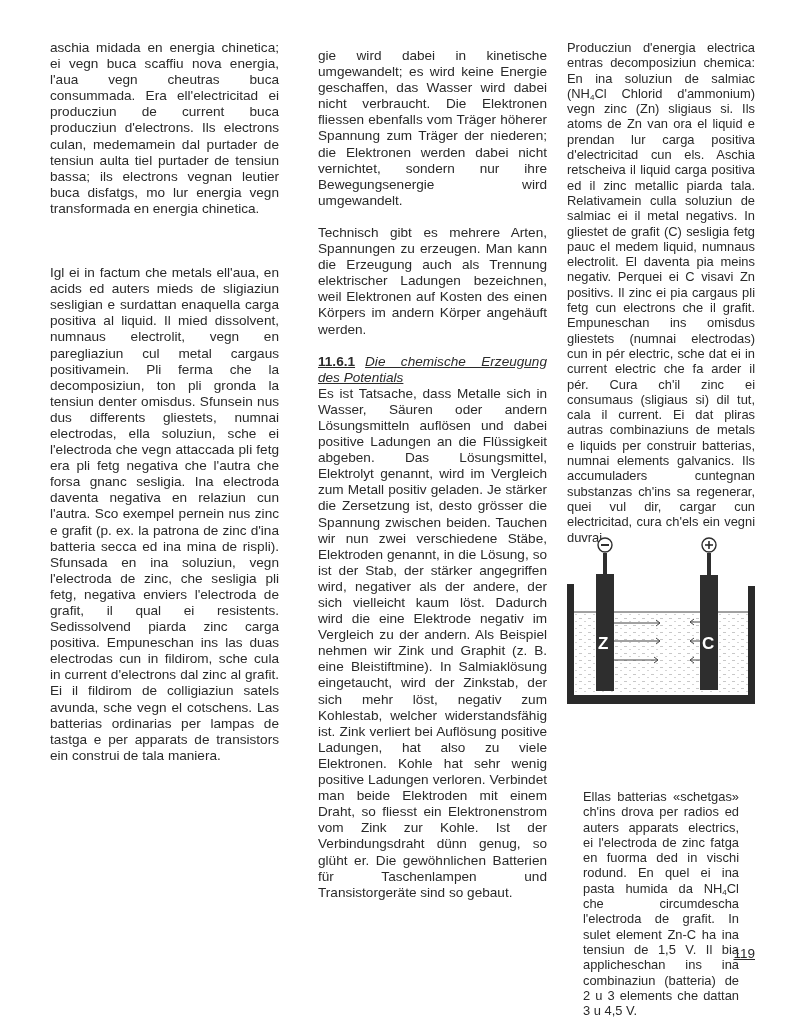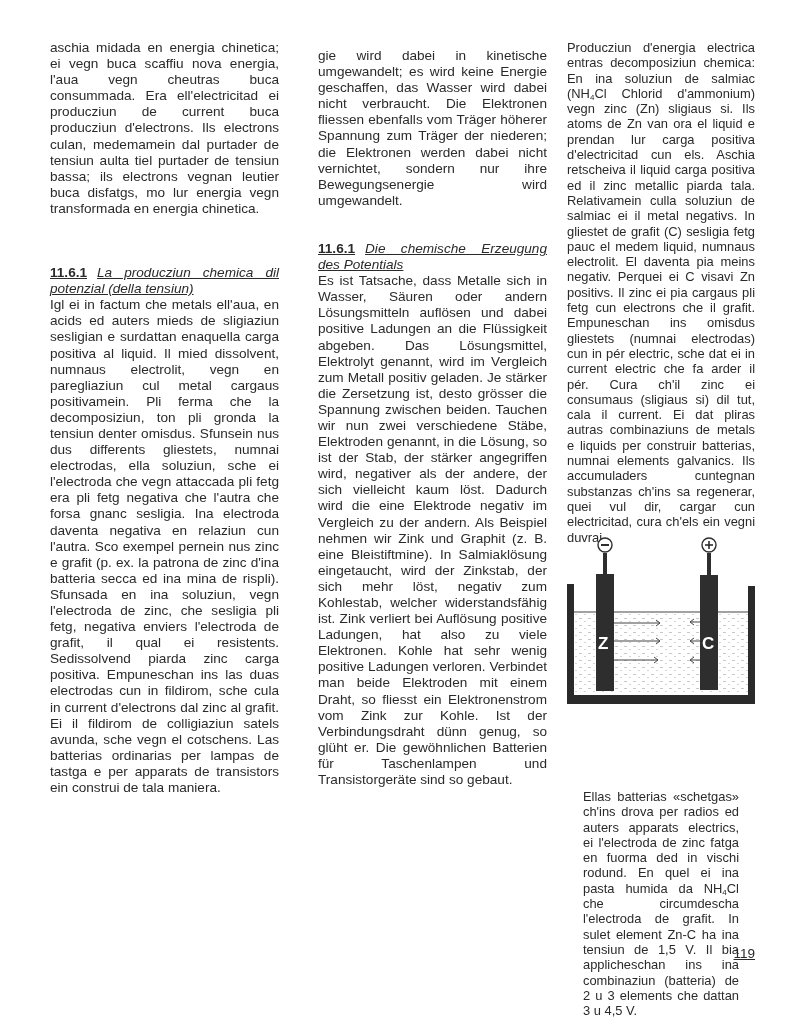--- a/index.html
+++ b/index.html
@@ -21,30 +21,28 @@
   #caption p { margin: 16px; }
   #page-number { position: absolute; left: 720px; top: 946px; width: 35px; text-align: right; font-size: 13.5px; text-decoration: underline; }
 </style>
 </head>
 <body>
 
 <div id="col-left" class="col">
   <p>aschia midada en energia chinetica; ei vegn buca scaffiu nova energia, l'aua vegn cheutras buca consummada. Era ell'electricitad ei producziun de current buca producziun d'electrons. Ils electrons culan, medemamein dal purtader de tensiun aulta tiel purtader de tensiun bassa; ils electrons vegnan leutier buca disfatgs, mo lur energia vegn transformada en energia chinetica.</p>
   <div class="gap2"></div>
   <div class="gap1"></div>
-  <p class="heading">
-    <span class="num">11.6.1</span><span class="title">La producziun chemica dil potenzial (della tensiun)</span>
-  </p>
   <p>Igl ei in factum che metals ell'aua, en acids ed auters mieds de sligiaziun sesligian e surdattan enaquella carga positiva al liquid. Il mied dissolvent, numnaus electrolit, vegn en paregliaziun cul metal cargaus positivamein. Pli ferma che la decomposiziun, ton pli gronda la tensiun denter omisdus. Sfunsein nus dus differents gliestets, numnai electrodas, ella soluziun, sche ei l'electroda che vegn attaccada pli fetg era pli fetg negativa che l'autra che forsa gnanc sesligia. Ina electroda daventa negativa en relaziun cun l'autra. Sco exempel pernein nus zinc e grafit (p. ex. la patrona de zinc d'ina batteria secca ed ina mina de rispli). Sfunsada en ina soluziun, vegn l'electroda de zinc, che sesligia pli fetg, negativa enviers l'electroda de grafit, il qual ei resistents. Sedissolvend piarda zinc carga positiva. Empuneschan ins las duas electrodas cun in fildirom, sche cula in current d'electrons dal zinc al grafit. Ei il fildirom de colligiaziun satels avunda, sche vegn el cotschens. Las batterias ordinarias per lampas de tastga e per apparats de transistors ein construi de tala maniera.</p>
   <div class="gap2"></div>
 </div>
 
 <div id="col-mid" class="col">
   <p>gie wird dabei in kinetische umgewandelt; es wird keine Energie geschaffen, das Wasser wird dabei nicht verbraucht. Die Elektronen fliessen ebenfalls vom Träger höherer Spannung zum Träger der niederen; die Elektronen werden dabei nicht vernichtet, sondern nur ihre Bewegungsenergie wird umgewandelt.</p>
   <div class="gap1"></div>
+  <p>Technisch gibt es mehrere Arten, Spannungen zu erzeugen. Man kann die Erzeugung auch als Trennung elektrischer Ladungen bezeichnen, weil Elektronen auf Kosten des einen Körpers im andern Körper angehäuft werden.</p>
   <div class="gap1"></div>
   <p class="heading">
     <span class="num">11.6.1</span><span class="title">Die chemische Erzeugung des Potentials</span>
   </p>
   <p>Es ist Tatsache, dass Metalle sich in Wasser, Säuren oder andern Lösungsmitteln auflösen und dabei positive Ladungen an die Flüssigkeit abgeben. Das Lösungsmittel, Elektrolyt genannt, wird im Vergleich zum Metall positiv geladen. Je stärker die Zersetzung ist, desto grösser die Spannung zwischen beiden. Tauchen wir nun zwei verschiedene Stäbe, Elektroden genannt, in die Lösung, so ist der Stab, der stärker angegriffen wird, negativer als der andere, der sich vielleicht kaum löst. Dadurch wird die eine Elektrode negativ im Vergleich zu der andern. Als Beispiel nehmen wir Zink und Graphit (z. B. eine Bleistiftmine). In Salmiaklösung eingetaucht, wird der Zinkstab, der sich mehr löst, negativ zum Kohlestab, welcher widerstandsfähig ist. Zink verliert bei Auflösung positive Ladungen, hat also zu viele Elektronen. Kohle hat sehr wenig positive Ladungen verloren. Verbindet man beide Elektroden mit einem Draht, so fliesst ein Elektronenstrom vom Zink zur Kohle. Ist der Verbindungsdraht dünn genug, so glüht er. Die gewöhnlichen Batterien für Taschenlampen und Transistorgeräte sind so gebaut.</p>
 </div>
 
 <div id="col-right" class="col">
   <p><span>Producziun d'energia electrica entras decomposiziun chemica: En ina soluziun de salmiac (NH</span><sub>4</sub><span>Cl Chlorid d'ammonium) vegn zinc (Zn) sligiaus si. Ils atoms de Zn van ora el liquid e prendan lur carga positiva d'electricitad cun els. Aschia retscheiva il liquid carga positiva ed il zinc metallic piarda tala. Relativamein culla soluziun de salmiac ei il metal negativs. In gliestet de grafit (C) sesligia fetg pauc el medem liquid, numnaus electrolit. El daventa pia meins negativ. Perquei ei C visavi Zn positivs. Il zinc ei pia cargaus pli fetg cun electrons che il grafit. Empuneschan ins omisdus gliestets (numnai electrodas) cun in pér electric, sche dat ei in current electric che fa arder il pér. Cura ch'il zinc ei consumaus (sligiaus si) dil tut, cala il current. Ei dat pliras autras combinaziuns de metals e liquids per construir batterias, numnai elements galvanics. Ils accumuladers cuntegnan substanzas ch'ins sa regenerar, quei vul dir, cargar cun electricitad, cura ch'els ein vegni duvrai.</span></p>
 </div>

